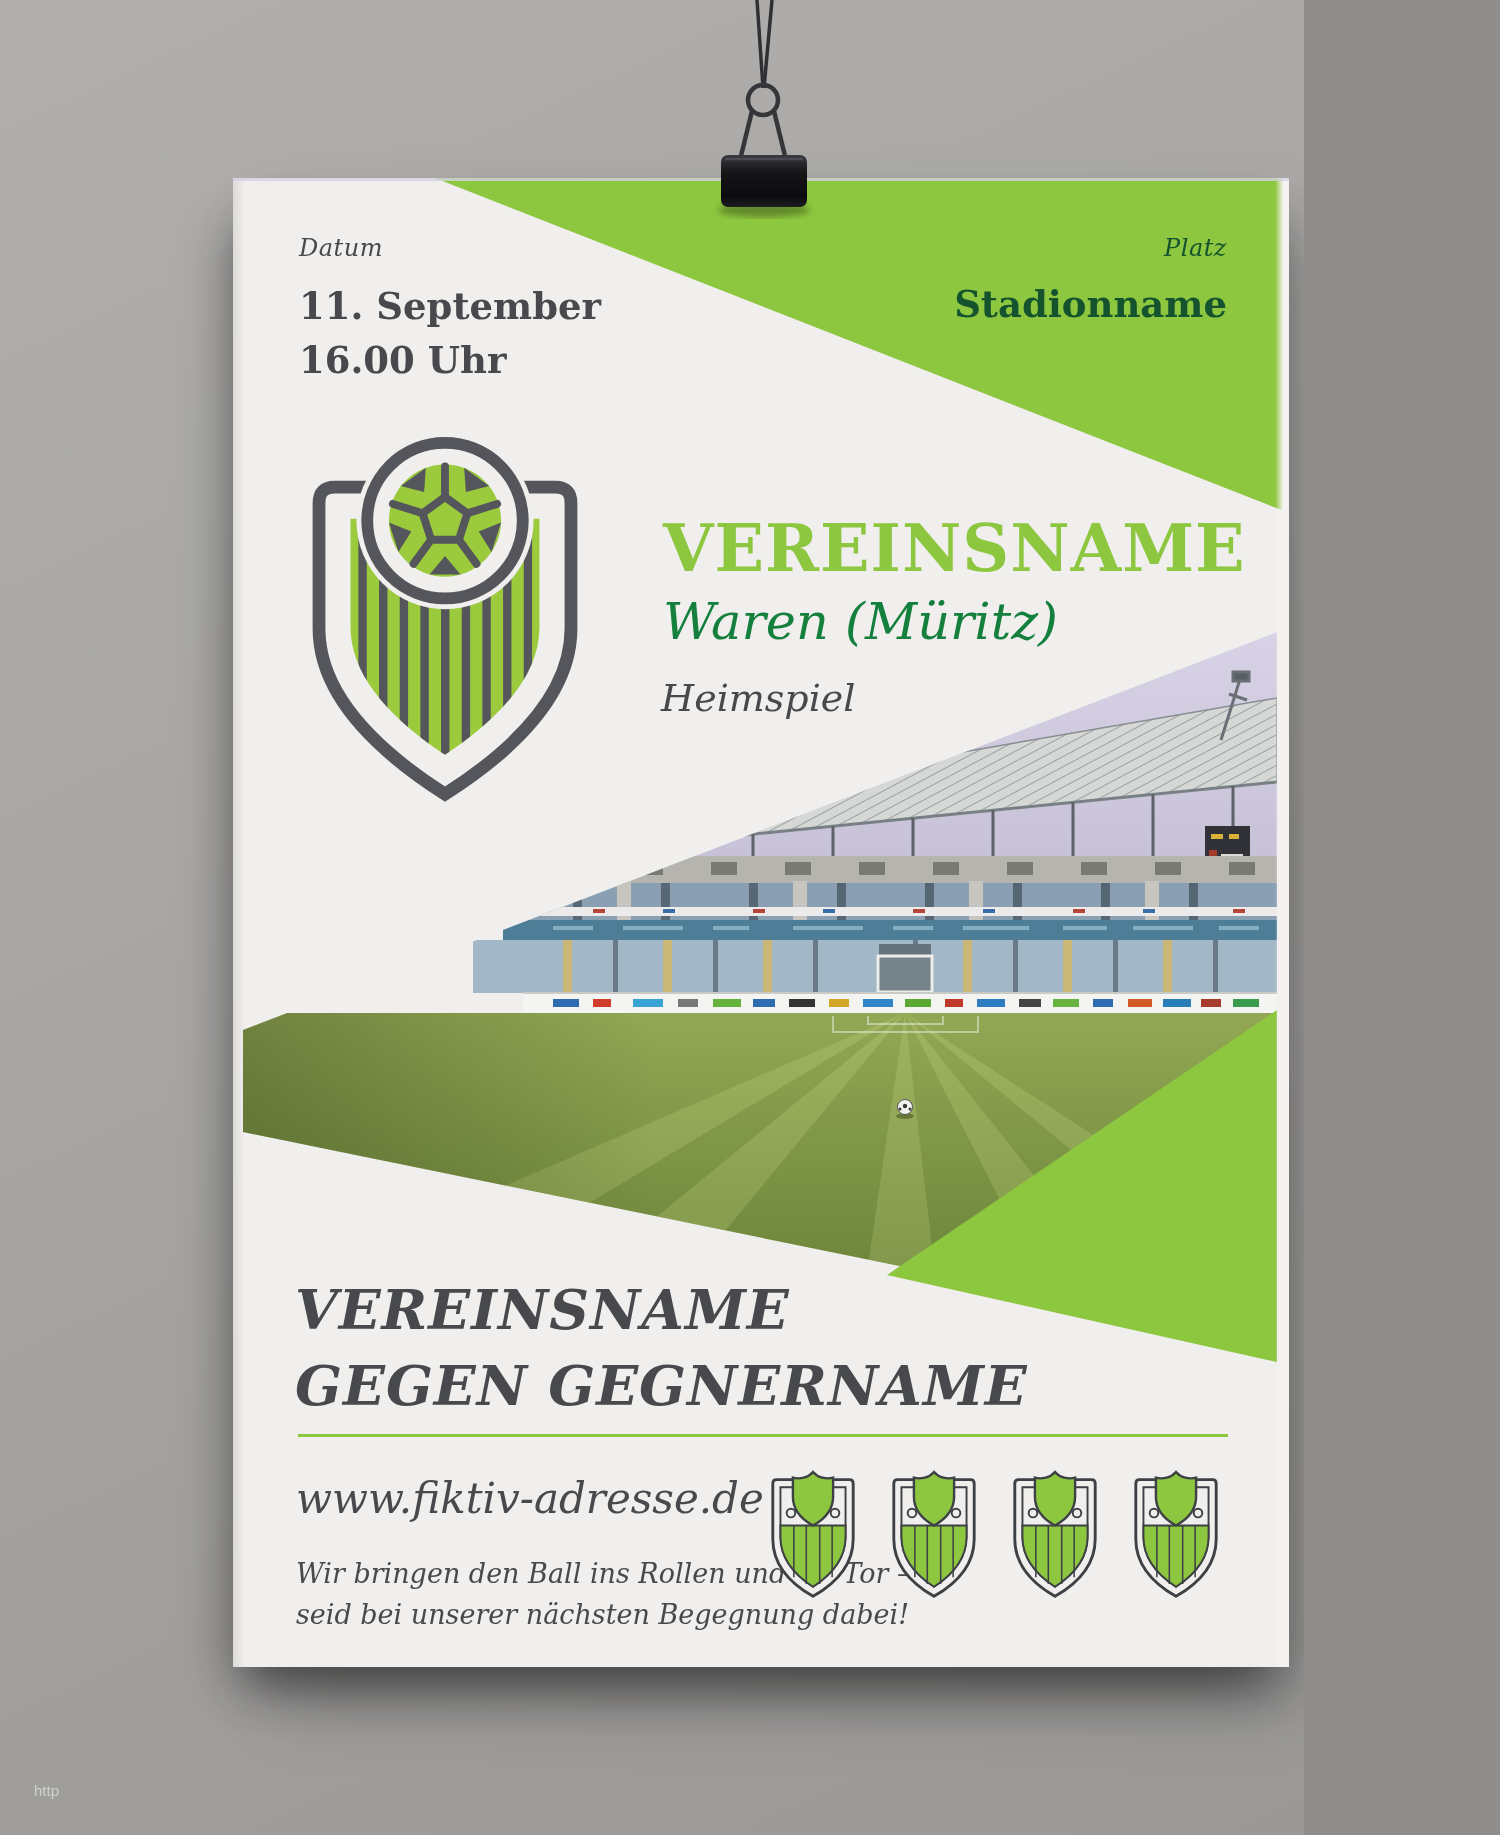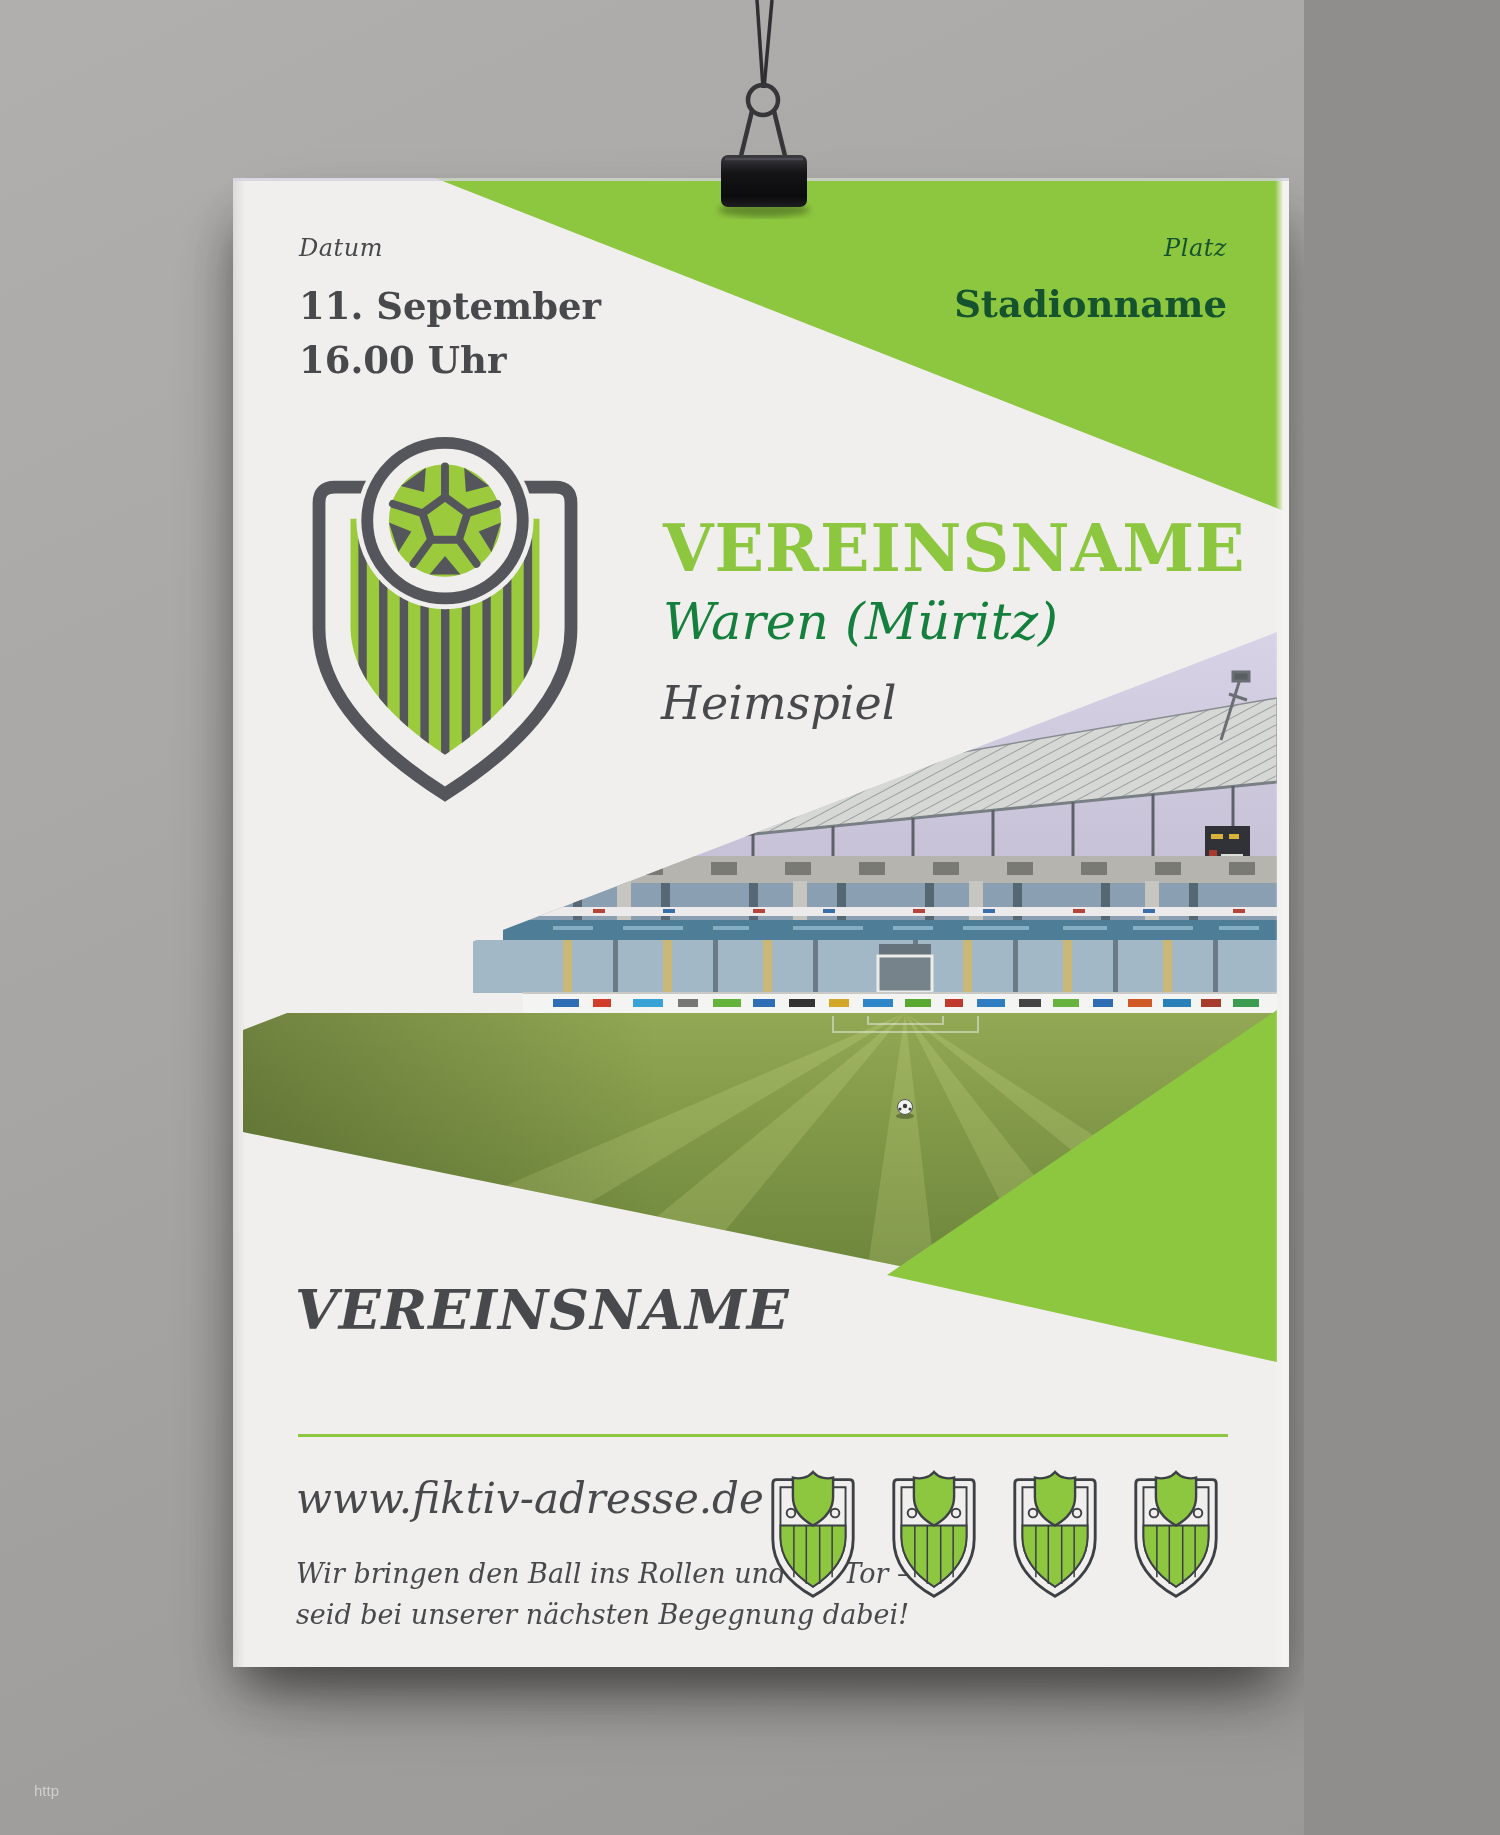--- a/index.html
+++ b/index.html
@@ -22,21 +22,21 @@
     background:linear-gradient(to right,rgba(110,108,105,.16),rgba(240,239,237,0));}
   .edge-top{position:absolute;left:0;top:0;width:100%;height:3px;background:#d5d0e0;opacity:.8;z-index:27;}
   .txt{position:absolute;z-index:20;color:#47494c;}
   .lbl-italic{font-style:italic;font-size:24px;letter-spacing:.5px;}
   .date-block{left:66px;top:58px;line-height:1.0;}
   .date-big{font-weight:700;font-size:37px;margin-top:20px;line-height:1.45;}
   .venue-block{right:62px;top:58px;text-align:right;color:#14532d;line-height:1.0;}
   .venue-big{font-weight:700;font-size:37px;margin-top:18px;line-height:1.45;}
   .club-name{left:430px;top:332px;color:#8dc63f;font-weight:700;font-size:65px;letter-spacing:1px;}
   .club-city{left:430px;top:414px;color:#15803d;font-style:italic;font-size:51px;}
-  .club-type{left:428px;top:498px;font-style:italic;font-size:46px;}
+  .club-type{left:428px;top:498px;font-style:italic;font-size:38px;}
   .matchup{left:62px;top:1094px;font-style:italic;font-weight:700;font-size:55px;letter-spacing:1px;line-height:1.39;}
   .divider{position:absolute;left:65px;top:1256px;width:930px;height:3px;background:#8dc63f;z-index:20;}
   .website{left:63px;top:1296px;font-style:italic;font-size:42px;}
   .tagline{left:63px;top:1376px;font-style:italic;font-size:27px;line-height:1.5;}
   .crest{position:absolute;left:64px;top:256px;width:296px;height:374px;z-index:15;}
   .shields-row{position:absolute;left:532px;top:1292px;display:flex;gap:25px;z-index:20;}
   .shields-row svg{width:96px;height:134px;}
   .clip-svg{position:absolute;left:700px;top:0;width:130px;height:228px;z-index:40;}
   .watermark{position:absolute;left:34px;top:1782px;z-index:5;
     font-family:"Liberation Sans","DejaVu Sans",sans-serif;font-size:15px;color:#d8d8d6;opacity:.85;}
@@ -294,20 +294,21 @@
         <div>Stadionname</div>
       </div>
     </div>
 
     <div class="txt club-name">VEREINSNAME</div>
     <div class="txt club-city">Waren (Müritz)</div>
     <div class="txt club-type">Heimspiel</div>
 
     <div class="txt matchup">
       <div>VEREINSNAME</div>
+      <div>GEGEN GEGNERNAME</div>
     </div>
 
     <div class="divider"></div>
 
     <div class="txt website">www.fiktiv-adresse.de</div>
     <div class="txt tagline">
       <div>Wir bringen den Ball ins Rollen und ins Tor –</div>
       <div>seid bei unserer nächsten Begegnung dabei!</div>
     </div>
 

